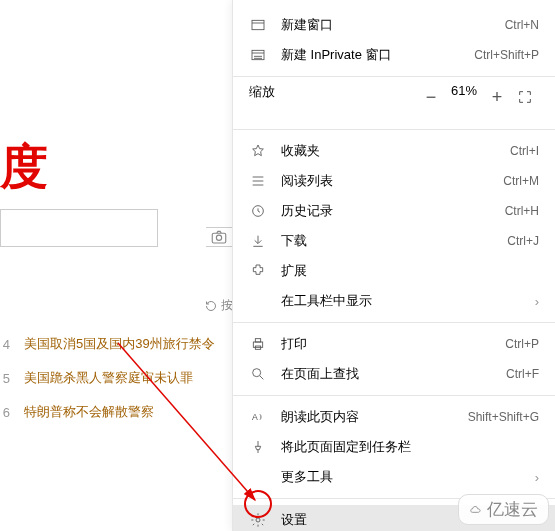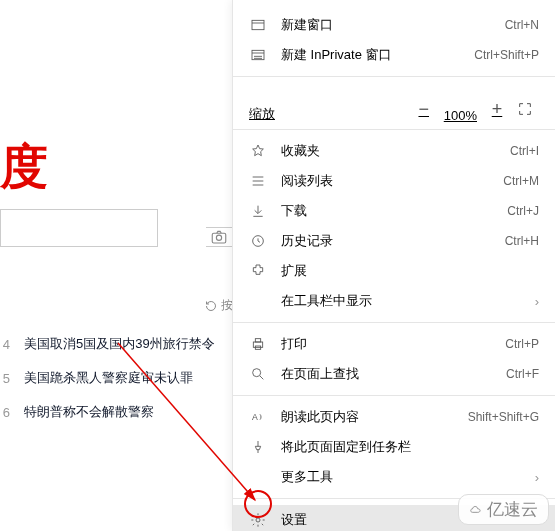--- a/index.html
+++ b/index.html
@@ -8,31 +8,31 @@
   .topbar { position: absolute; top: 0; right: 0; height: 4px; width: 35px; background: #0078d7; }
   .logo { position: absolute; left: 0; top: 135px; font-size: 48px; font-weight: 900; color: #e10601; letter-spacing: -2px; }
   .searchbar { position: absolute; left: 0; top: 209px; display: flex; align-items: flex-end; height: 38px; gap: 48px; }
   .search-input { border: 1px solid #ccc; width: 158px; height: 38px; padding: 0 8px; font-size: 14px; outline: none; }
   .cam-btn { border: 1px solid #ccc; border-left: none; width: 42px; display: flex; align-items: center; justify-content: center; color: #888; }
   .search-btn { background: #3385ff; color: #fff; font-size: 15px; padding: 0 14px; display: flex; align-items: center; border: none; }
   .refresh-row { position: absolute; left: 205px; top: 297px; color: #888; display: flex; align-items: center; gap: 4px; font-size: 12px; }
   .news { position: absolute; left: 0; top: 335px; }
   .news-item { display: flex; align-items: center; gap: 14px; margin-bottom: 16px; font-size: 13px; }
   .news-idx { color: #999; width: 10px; text-align: right; }
-  .news-text { color: #0f172a; white-space: nowrap; }
+  .news-text { color: #a16207; white-space: nowrap; }
   .menu { position: absolute; left: 232px; top: 0; width: 323px; height: 531px; background: #fff; border-left: 1px solid #e5e5e5; box-shadow: -2px 0 8px rgba(0,0,0,0.06); padding-top: 10px; }
   .group-div { height: 1px; background: #e5e5e5; margin: 6px 0; }
   .mi { display: flex; align-items: center; height: 30px; padding: 0 16px; cursor: pointer; }
   .mi.hover { background: #e8e8e8; }
   .mi .ico { width: 18px; height: 18px; display:flex; align-items:center; justify-content:center; color:#555; margin-right: 14px; }
   .mi .ico svg { width: 16px; height: 16px; stroke: #555; stroke-width: 1.3; fill: none; }
   .mi .lbl { flex: 1; color: #000; font-size: 13px; }
   .mi .sc { color: #666; font-size: 12px; }
   .mi .chev { color: #999; }
-  .zoom-row { display: flex; align-items: flex-end; height: 40px; padding: 0 16px; text-decoration: underline; }
+  .zoom-row { display: flex; align-items: flex-start; height: 40px; padding: 0 16px; }
   .zoom-row .lbl { flex: 1; color: #000; font-size: 13px; }
   .zbtn { width: 28px; height: 28px; display:flex; align-items:center; justify-content:center; color:#555; cursor:pointer; font-size:18px; }
   .zval { color:#000; font-size:13px; padding: 0 6px; }
   .arrow { position: absolute; pointer-events: none; }
   .wm { position: absolute; right: 6px; bottom: 6px; background: rgba(255,255,255,0.9); border: 1px solid #ddd; border-radius: 10px; padding: 3px 10px; font-size: 17px; color: #888; display:flex; align-items:center; gap:4px; z-index:50; }
   .wm svg { width:14px; height:14px; stroke:#888; fill:none; stroke-width:1.5; }
 </style>
 </head>
 <body>
 
@@ -97,21 +97,21 @@
       </span>
     <span class="lbl">新建 InPrivate 窗口</span>
     <span class="sc">Ctrl+Shift+P</span>
   </div>
 
   <div class="group-div"></div>
 
   <div class="zoom-row">
     <span class="lbl">缩放</span>
     <span class="zbtn">−</span>
-    <span class="zval">100%</span>
+    <span class="zval">61%</span>
     <span class="zbtn">+</span>
     <span class="zbtn">
         <svg viewBox="0 0 24 24" width="16" height="16" stroke="#555" fill="none" stroke-width="1.5">
           <path d="M4 9V4h5M20 9V4h-5M4 15v5h5M20 15v5h-5"></path>
         </svg>
       </span>
   </div>
 
   <div class="group-div"></div>
 
@@ -131,37 +131,37 @@
           <line x1="4" y1="12" x2="20" y2="12"></line>
           <line x1="4" y1="18" x2="20" y2="18"></line>
         </svg>
       </span>
     <span class="lbl">阅读列表</span>
     <span class="sc">Ctrl+M</span>
   </div>
   <div class="mi">
     <span class="ico">
         <svg viewBox="0 0 24 24">
+          <circle cx="12" cy="12" r="8"></circle>
+          <path d="M12 8v4l3 2"></path>
+        </svg>
+      </span>
+    <span class="lbl">历史记录</span>
+    <span class="sc">Ctrl+H</span>
+  </div>
+  <div class="mi">
+    <span class="ico">
+        <svg viewBox="0 0 24 24">
           <line x1="12" y1="4" x2="12" y2="15"></line>
           <path d="M7 11l5 5 5-5"></path>
           <line x1="5" y1="20" x2="19" y2="20"></line>
         </svg>
       </span>
     <span class="lbl">下载</span>
     <span class="sc">Ctrl+J</span>
-  </div>
-  <div class="mi">
-    <span class="ico">
-        <svg viewBox="0 0 24 24">
-          <circle cx="12" cy="12" r="8"></circle>
-          <path d="M12 8v4l3 2"></path>
-        </svg>
-      </span>
-    <span class="lbl">历史记录</span>
-    <span class="sc">Ctrl+H</span>
   </div>
   <div class="mi">
     <span class="ico">
         <svg viewBox="0 0 24 24">
           <path d="M9 3h6v4h4v6h-4v4H9v-4H5V7h4z"></path>
         </svg>
       </span>
     <span class="lbl">扩展</span>
   </div>
   <div class="mi">

